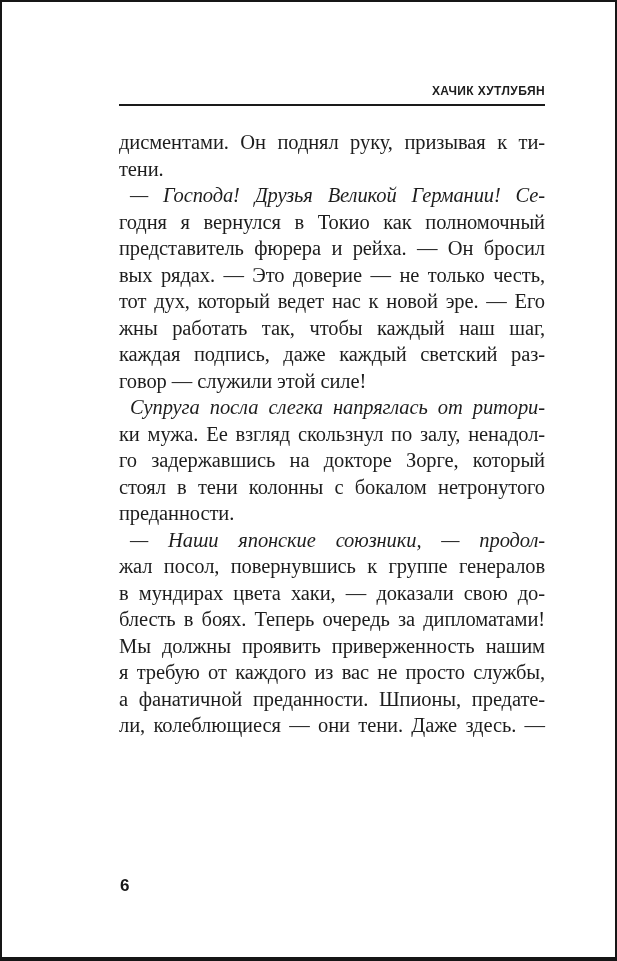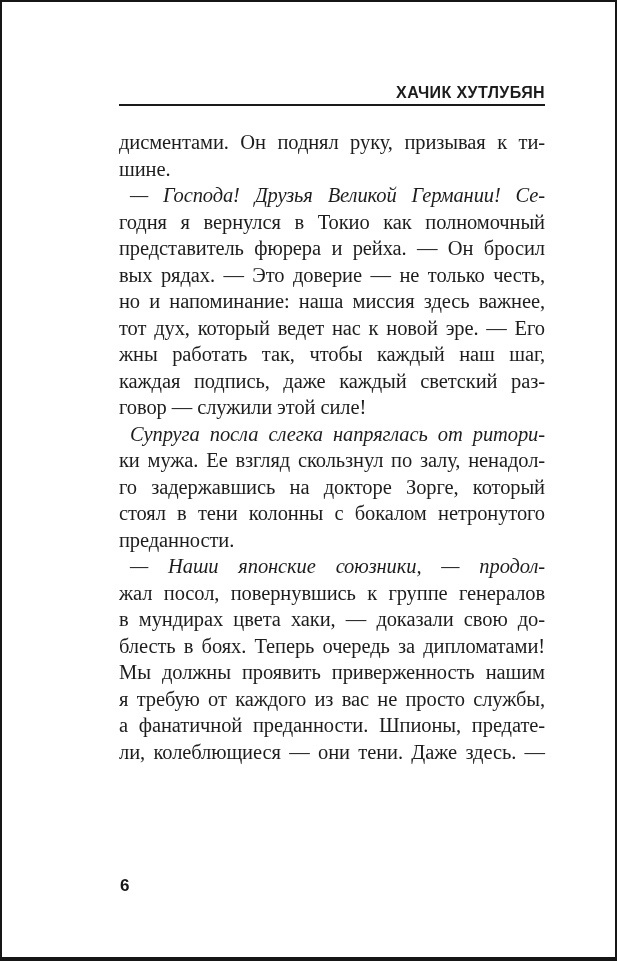--- a/index.html
+++ b/index.html
@@ -19,21 +19,21 @@
     font-family: "Liberation Serif", serif;
   }
   .running-head {
     position: absolute;
     left: 117px;
     top: 82px;
     width: 426px;
     text-align: right;
     font-family: "Liberation Sans", sans-serif;
     font-weight: 700;
-    font-size: 16px;
+    font-size: 12px;
     letter-spacing: 0.4px;
     color: #1c1c1c;
     white-space: nowrap;
   }
   .rule {
     position: absolute;
     left: 117px;
     top: 102px;
     width: 426px;
     height: 1.5px;
@@ -79,26 +79,25 @@
 <body>
 
 <div class="frame">
 
   <div class="running-head">ХАЧИК ХУТЛУБЯН</div>
 
   <div class="rule"></div>
 
   <div class="body-block">
     <div class="bl j">дисментами. Он поднял руку, призывая к ти-</div>
-    <div class="bl l">шине.</div>
+    <div class="bl l">тени.</div>
     <div class="bl j in">— Господа! Друзья Великой Германии! Се-</div>
     <div class="bl j">годня я вернулся в Токио как полномочный</div>
     <div class="bl j">представитель фюрера и рейха. — Он бросил</div>
     <div class="bl j">вых рядах. — Это доверие — не только честь,</div>
-    <div class="bl j">но и напоминание: наша миссия здесь важнее,</div>
     <div class="bl j">тот дух, который ведет нас к новой эре. — Его</div>
     <div class="bl j">жны работать так, чтобы каждый наш шаг,</div>
     <div class="bl j">каждая подпись, даже каждый светский раз-</div>
     <div class="bl l">говор — служили этой силе!</div>
     <div class="bl j in">Супруга посла слегка напряглась от ритори-</div>
     <div class="bl j">ки мужа. Ее взгляд скользнул по залу, ненадол-</div>
     <div class="bl j">го задержавшись на докторе Зорге, который</div>
     <div class="bl j">стоял в тени колонны с бокалом нетронутого</div>
     <div class="bl l">преданности.</div>
     <div class="bl j in">— Наши японские союзники, — продол-</div>

